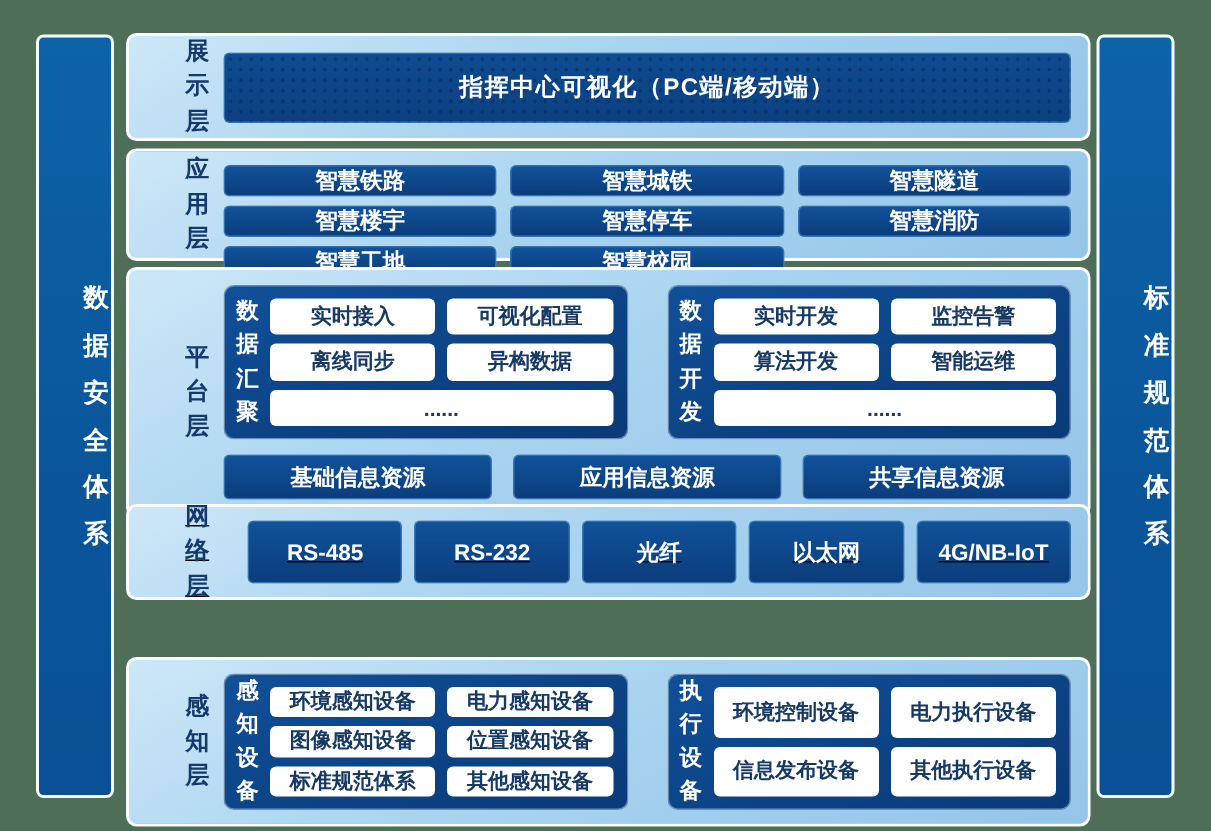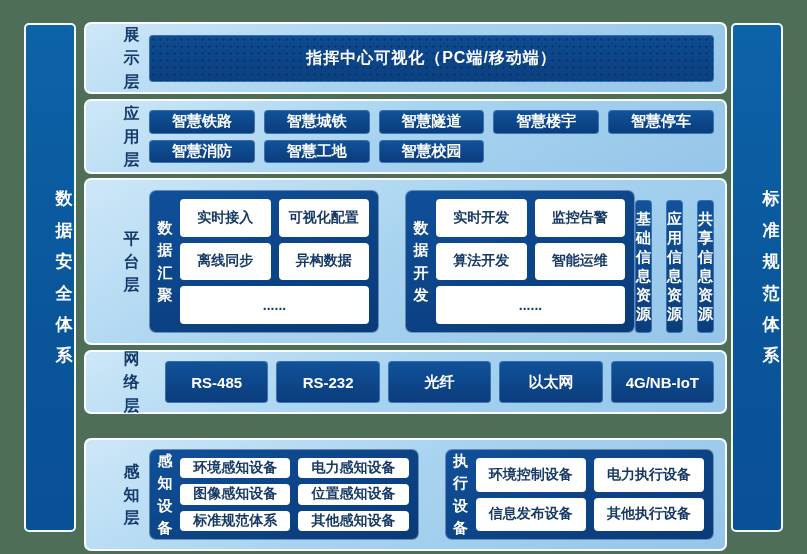--- a/index.html
+++ b/index.html
@@ -45,26 +45,26 @@
   }
   .dotted{
     background-image:radial-gradient(rgba(8,40,90,.55) 1px,transparent 1.4px),
                      linear-gradient(180deg,#0e4b90 0%,#0b4080 100%);
     background-size:7px 7px,100% 100%;
   }
   
   #panel-display .dark-box{flex:1;margin:11px 11px 10px 0;font-size:16px;letter-spacing:1px;}
   
   #panel-app .grid{
-    flex:1;display:grid;grid-template-columns:repeat(5,1fr);grid-auto-rows:1fr;
+    flex:1;display:grid;grid-template-columns:repeat(3,1fr);grid-auto-rows:1fr;
     gap:6px 9px;margin:9px 11px 9px 0;
   }
   #panel-app .dark-box{font-size:15px;}
   
-  #panel-platform .content{flex:1;display:flex;flex-direction:row;margin:10px 11px 10px 0;}
+  #panel-platform .content{flex:1;display:flex;flex-direction:column;margin:10px 11px 10px 0;}
   .group-row{flex:1;display:flex;gap:26px;}
   .group{
     flex:1;display:flex;align-items:stretch;box-sizing:border-box;
     background:linear-gradient(160deg,#10509a 0%,#0c4385 55%,#0a3a78 100%);
     border:1px solid rgba(255,255,255,.38);border-radius:7px;
   }
   .group-label{flex:0 0 30px;display:flex;align-items:center;justify-content:center;}
   .group-label .vtext{
     color:#ffffff;font-size:15px;font-weight:bold;
     width:1.1em;word-break:break-all;text-align:center;line-height:1.5;
@@ -152,21 +152,21 @@
       </div>
     </div>
     <div class="resource-row">
       <div class="dark-box">基础信息资源</div>
       <div class="dark-box">应用信息资源</div>
       <div class="dark-box">共享信息资源</div>
     </div>
   </div>
 </div>
 
-<div class="panel" id="panel-network" style="top:350px;height:64px;">
+<div class="panel" id="panel-network" style="top:336px;height:64px;text-decoration:underline;">
   <div class="layer-label">
     <div class="vtext">网络层</div>
   </div>
   <div class="grid">
     <div class="dark-box">RS-485</div>
     <div class="dark-box">RS-232</div>
     <div class="dark-box">光纤</div>
     <div class="dark-box">以太网</div>
     <div class="dark-box">4G/NB-IoT</div>
   </div>

